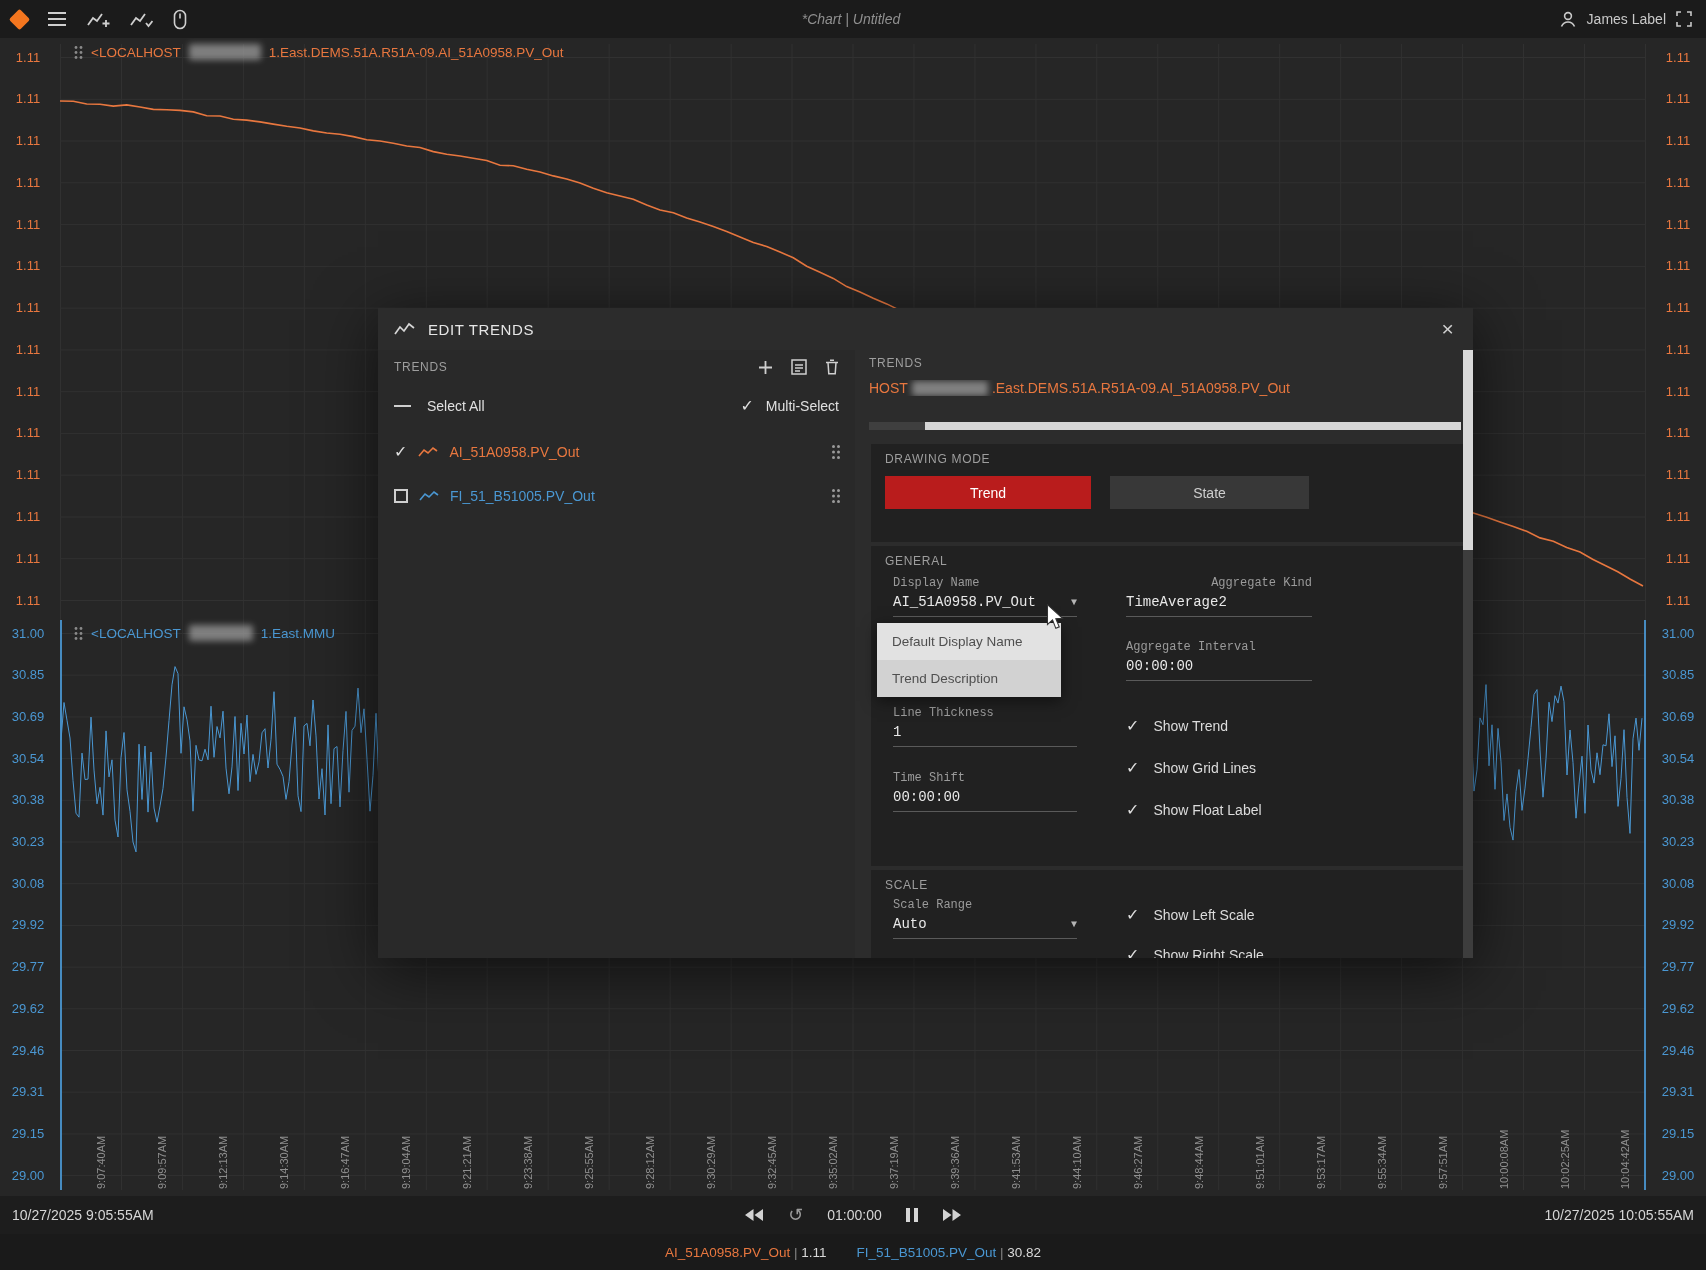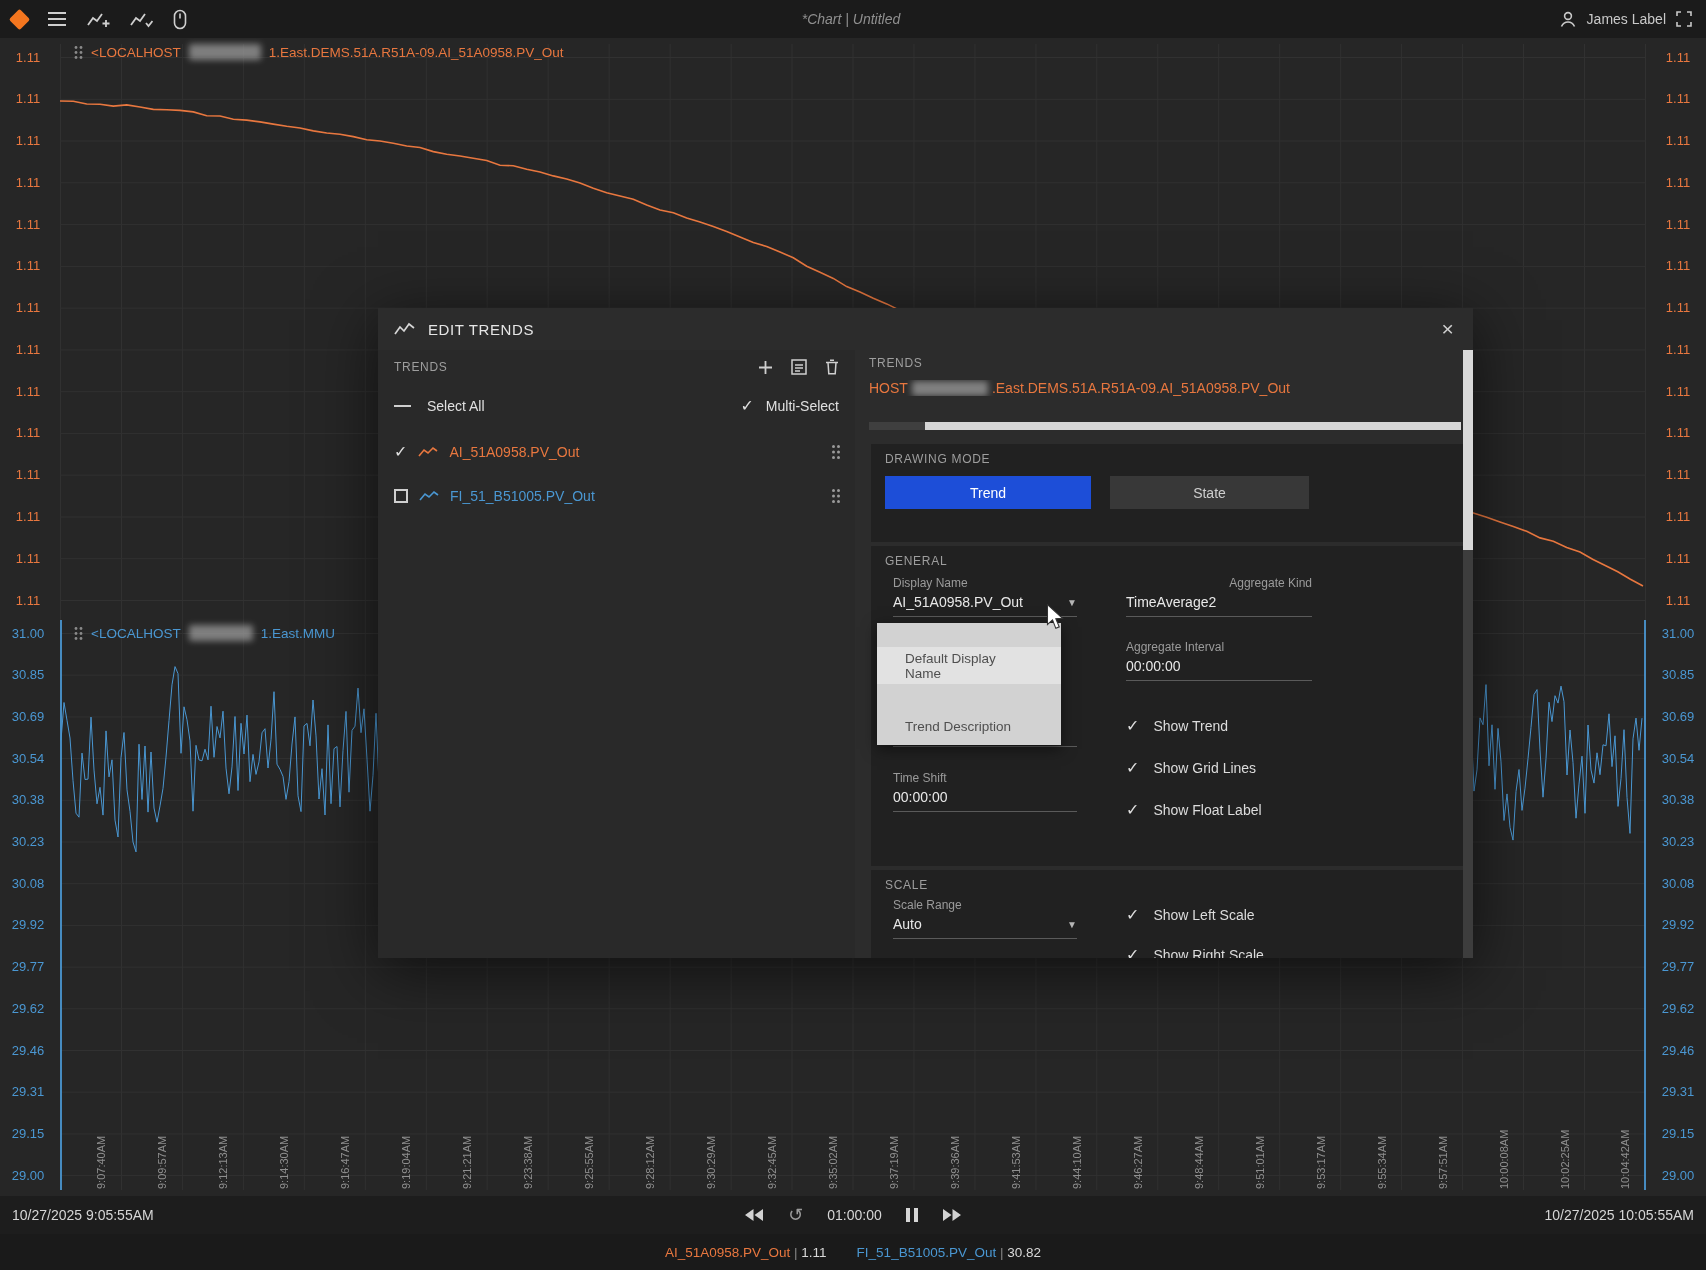--- a/index.html
+++ b/index.html
@@ -65,32 +65,32 @@
               display:flex;align-items:center;gap:4px;}
   .hscroll{position:absolute;left:14px;right:2px;top:72px;height:8px;background:#3f3f3f;}
   .hthumb{position:absolute;left:56px;right:0;top:0;bottom:0;background:#d6d6d6;}
   .card{position:absolute;left:16px;right:0;background:#212121;}
   .card-mode{top:94px;height:98px;}
   .card-general{top:196px;height:320px;}
   .card-scale{top:520px;bottom:0;}
   .card .sec-title{position:absolute;left:14px;top:8px;}
   .mode-btns{position:absolute;left:14px;top:32px;display:flex;gap:19px;}
   .mode-btn{width:206px;height:33px;display:flex;align-items:center;justify-content:center;font-size:14px;cursor:pointer;}
-  .mode-btn.active{background:#1d4ed8;color:#fff;}
+  .mode-btn.active{background:#b91c1c;color:#fff;}
   .mode-btn.idle{background:#383838;color:#cfcfcf;width:199px;}
-  .field{position:absolute;}
+  .field{position:absolute;font-family:Liberation Mono, monospace;}
   .f-label{font-size:12px;color:#9b9b9b;display:block;}
   .f-value{margin-top:4px;color:#e8e8e8;font-size:14px;border-bottom:1px solid #5a5a5a;padding-bottom:6px;
            display:flex;align-items:center;justify-content:space-between;}
   .caret{color:#b5b5b5;font-size:10px;}
   .checks{position:absolute;display:flex;flex-direction:column;}
   .check-row{height:24px;display:flex;align-items:center;gap:14px;color:#dcdcdc;}
   .dd-menu{position:absolute;left:22px;top:273px;width:184px;background:#d2d2d2;z-index:5;
            box-shadow:0 4px 14px rgba(0,0,0,.5);}
-  .dd-opt{height:37px;display:flex;align-items:center;padding:0 28px;color:#4f4f4f;font-size:13.5px;cursor:pointer;margin-top:24px;}
+  .dd-opt{height:37px;display:flex;align-items:center;padding:0 15px;color:#4f4f4f;font-size:13.5px;cursor:pointer;}
   .dd-opt.hl{background:#e2e2e2;}
   .m-vscroll{position:absolute;right:0;top:42px;bottom:0;width:10px;background:#3d3d3d;}
   .m-vthumb{position:absolute;left:0;right:0;top:0;height:200px;background:#d8d8d8;}
   #cursor{position:absolute;left:1046px;top:604px;z-index:30;pointer-events:none;}
 </style>
 </head>
 <body>
 
 <svg id="chart-svg" width="1706" height="1270">
   <path id="grid-v" stroke="#313131" stroke-width="1" fill="none" d="M60.5 44V1190M121.5 44V1190M182.4 44V1190M243.4 44V1190M304.3 44V1190M365.3 44V1190M426.3 44V1190M487.2 44V1190M548.2 44V1190M609.1 44V1190M670.1 44V1190M731.1 44V1190M792.0 44V1190M853.0 44V1190M913.9 44V1190M974.9 44V1190M1035.9 44V1190M1096.8 44V1190M1157.8 44V1190M1218.7 44V1190M1279.7 44V1190M1340.7 44V1190M1401.6 44V1190M1462.6 44V1190M1523.5 44V1190M1584.5 44V1190M1645.5 44V1190"></path>

